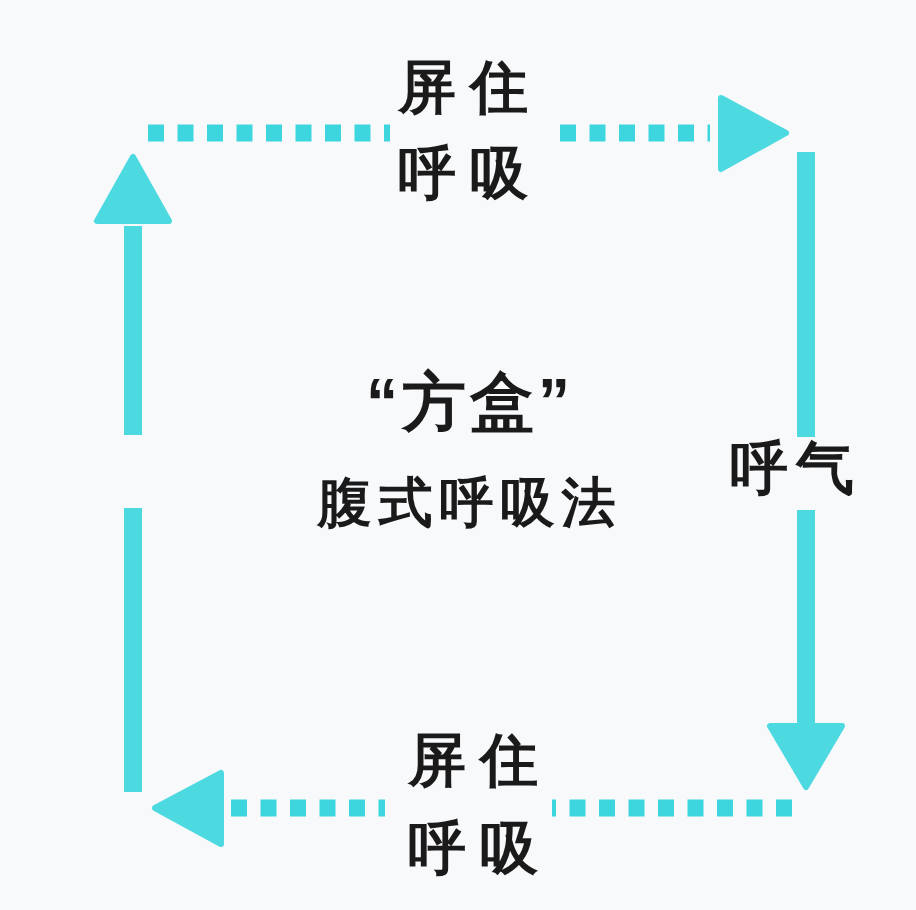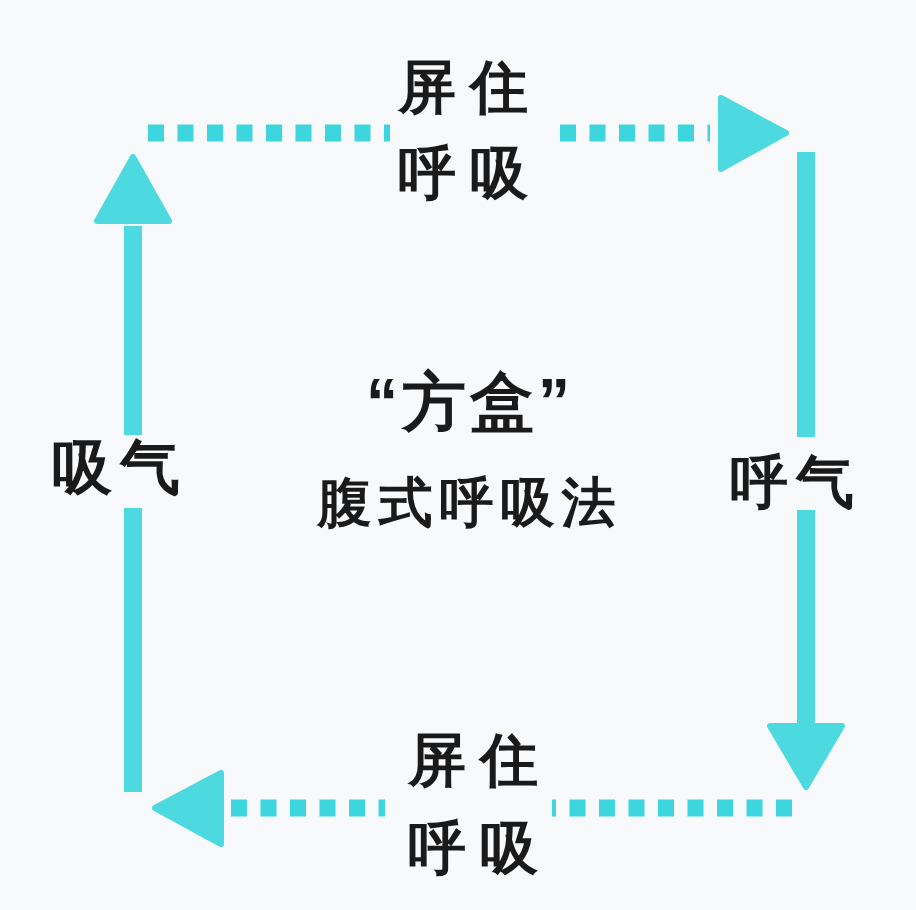--- a/index.html
+++ b/index.html
@@ -66,21 +66,21 @@
     letter-spacing: 14px;
   }
   .label-left {
     left: 52px;
     top: 428px;
     font-size: 60px;
     letter-spacing: 8px;
   }
   .label-right {
     left: 730px;
-    top: 444px;
+    top: 430px;
     font-size: 58px;
     letter-spacing: 8px;
   }
   .center-title {
     position: absolute;
     left: 210px;
     top: 352px;
     width: 520px;
     text-align: center;
     color: var(--color-text, #1a1a1a);
@@ -127,21 +127,20 @@
       <line class="solid-line" x1="133" y1="435" x2="133" y2="226"></line>
       <polygon class="arrow-head" points="97,221 169,221 133,157"></polygon>
     </g>
   </svg>
 
   <div class="label label-top">
     <div>屏住</div>
     <div>呼吸</div>
   </div>
 
-  <div class="label label-left">吸气</div>
 
   <div class="label label-right">呼气</div>
 
   <div class="label label-bottom">
     <div>屏住</div>
     <div>呼吸</div>
   </div>
 
   <div class="center-title">
     <div class="title-line1">“方盒”</div>

